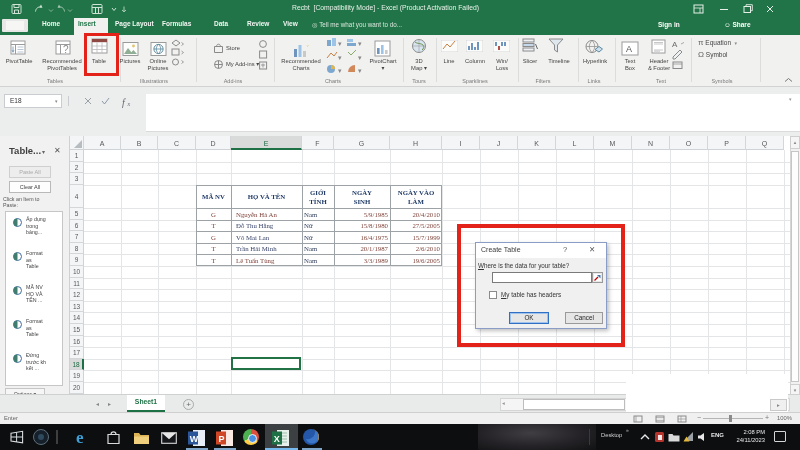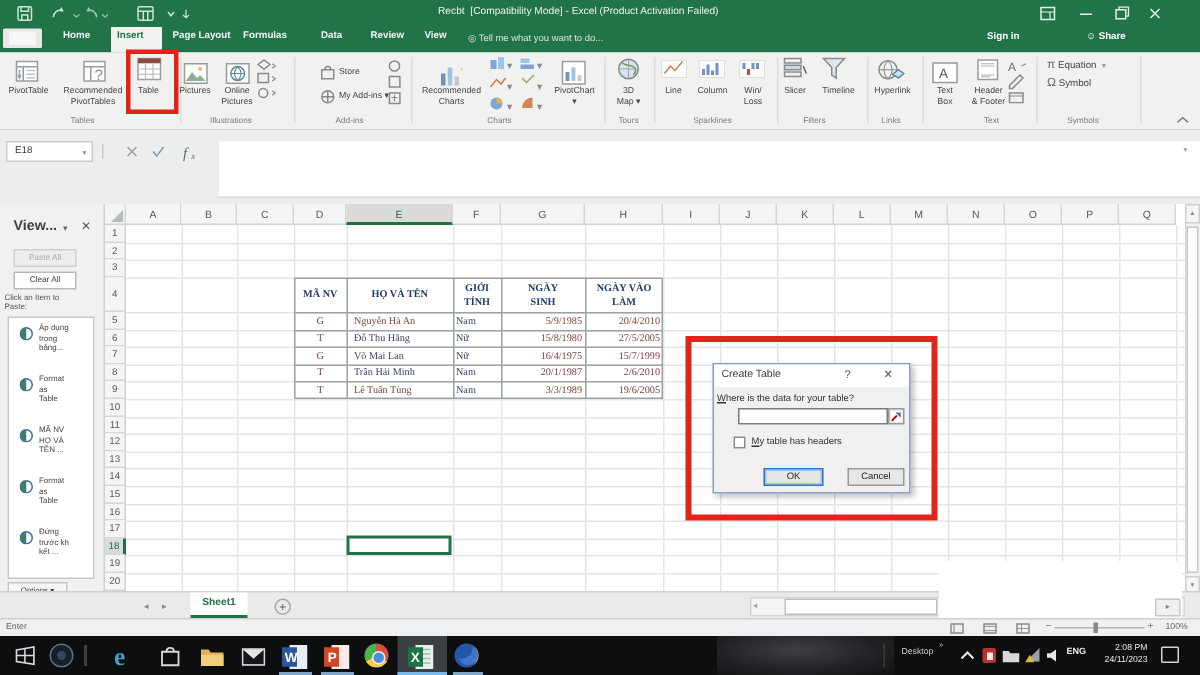--- a/index.html
+++ b/index.html
@@ -412,21 +412,21 @@
     <div class="tcell" style="left:334px;top:254.9px;width:54px;text-align:right;color:#81453c;">3/3/1989</div>
     <div class="tcell" style="left:390px;top:208.5px;width:50px;text-align:right;color:#81453c;">20/4/2010</div>
     <div class="tcell" style="left:390px;top:220.1px;width:50px;text-align:right;color:#81453c;">27/5/2005</div>
     <div class="tcell" style="left:390px;top:231.7px;width:50px;text-align:right;color:#81453c;">15/7/1999</div>
     <div class="tcell" style="left:390px;top:243.3px;width:50px;text-align:right;color:#81453c;">2/6/2010</div>
     <div class="tcell" style="left:390px;top:254.9px;width:50px;text-align:right;color:#81453c;">19/6/2005</div>
   </div>
 
   <div id="clip">
     <div class="abs" style="left:0;top:136px;width:70px;height:258px;background:#f1f1f1;border-right:1px solid #d0d0d0;box-sizing:border-box;"></div>
-    <div class="abs" style="left:9px;top:145px;font-size:9.5px;font-weight:bold;color:#3f3f3f;">View...</div>
+    <div class="abs" style="left:9px;top:145px;font-size:9.5px;font-weight:bold;color:#3f3f3f;">Table...</div>
     <div class="abs" style="left:42px;top:148px;font-size:6px;color:#666;">▾</div>
     <div class="abs" style="left:54px;top:146px;font-size:8px;color:#555;">✕</div>
     <div class="abs" style="left:9px;top:166px;width:42px;height:12px;background:#ededed;border:1px solid #cfcfcf;box-sizing:border-box;font-size:5.5px;color:#a9a9a9;text-align:center;line-height:11px;">Paste All</div>
     <div class="abs" style="left:9px;top:181px;width:42px;height:12px;background:#fdfdfd;border:1px solid #b9b9b9;box-sizing:border-box;font-size:5.5px;color:#444;text-align:center;line-height:11px;">Clear All</div>
     <div class="abs" style="left:3px;top:196px;width:52px;font-size:5.3px;color:#555;line-height:6px;">Click an Item to Paste:</div>
     <div class="abs" style="left:5px;top:211px;width:58px;height:175px;background:#fff;border:1px solid #c6c6c6;box-sizing:border-box;"></div>
     <div id="clipitems">
         <svg class="abs" style="left:13px;top:218px" width="9" height="9" viewBox="0 0 9 9">
           <circle cx="4.5" cy="4.5" r="4" fill="#fff" stroke="#3f6e9e"></circle>
           <path d="M4.5.5a4 4 0 000 8z" fill="#3f7e6e" stroke="none"></path>

